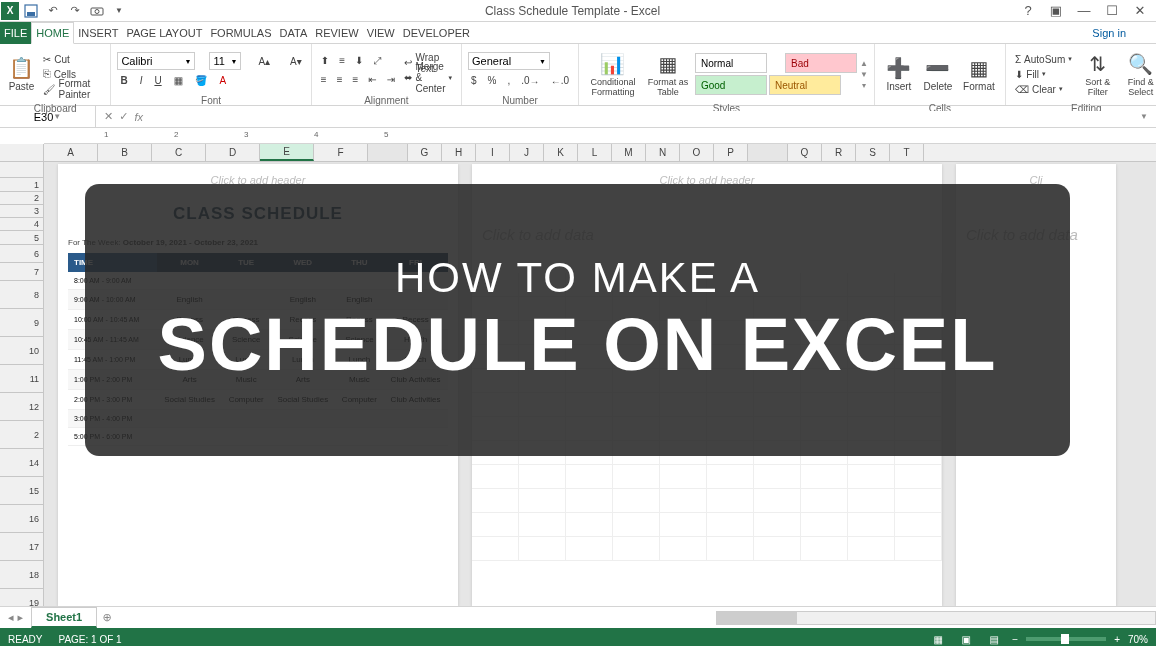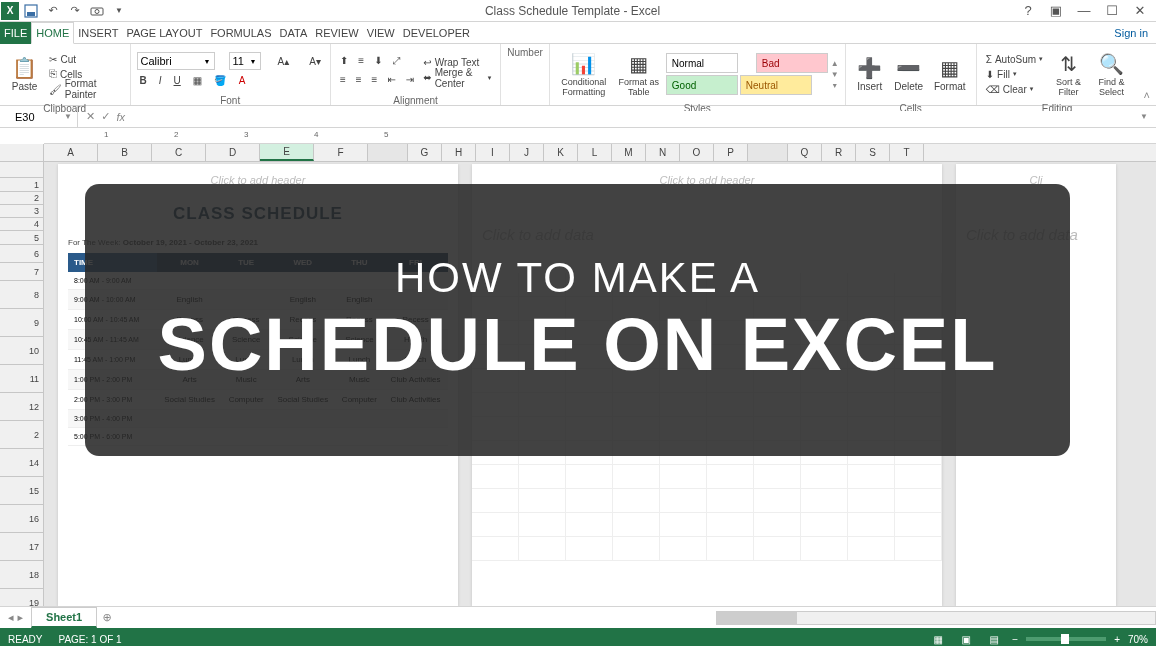--- a/index.html
+++ b/index.html
@@ -12,38 +12,38 @@
 .qat-btn { width: 20px; height: 20px; display: flex; align-items: center; justify-content: center; color: #555; cursor: pointer; }
 .titlebar-center { flex: 1; text-align: center; color: #555; font-size: 12px; }
 .titlebar-right { display: flex; align-items: center; gap: 4px; padding-right: 4px; }
 .win-btn { width: 24px; height: 20px; display: flex; align-items: center; justify-content: center; color: #555; cursor: pointer; font-size: 13px; }
 
 
 .ribbon-tabs { height: 22px; background: #fff; display: flex; align-items: center; border-bottom: 1px solid #d4d4d4; }
 .tab { padding: 0 4px; height: 22px; display: flex; align-items: center; font-size: 11px; color: #444; cursor: pointer; text-transform: uppercase; }
 .tab.file { background: #217346; color: #fff; }
 .tab.active { border: 1px solid #d4d4d4; border-bottom: 1px solid #fff; color: #217346; background: #fff; }
-.signin { margin-left: auto; padding-right: 8px; color: #005a9e; font-size: 11px; }
+.signin { margin-left: auto; padding-right: 30px; color: #005a9e; font-size: 11px; }
 
 
 .ribbon { height: 62px; background: #fff; display: flex; border-bottom: 1px solid #d4d4d4; }
 .ribbon-group { border-right: 1px solid #e1e1e1; padding: 2px 6px 1px; display: flex; flex-direction: column; }
 .group-content { flex: 1; display: flex; align-items: center; gap: 3px; }
 .group-label { text-align: center; font-size: 10px; color: #666; height: 14px; line-height: 14px; }
 .big-btn { display: flex; flex-direction: column; align-items: center; justify-content: center; width: 42px; height: 56px; cursor: pointer; font-size: 10px; color: #444; gap: 1px; }
 .big-btn .icon { font-size: 20px; }
 .small-btn { display: flex; align-items: center; gap: 3px; font-size: 10px; color: #444; cursor: pointer; padding: 1px 3px; height: 15px; }
 .vstack { display: flex; flex-direction: column; justify-content: center; gap: 0; height: 48px; }
 .hstack { display: flex; gap: 14px; align-items: center; }
 .dropdown { border: 1px solid #ccc; background: #fff; height: 18px; font-size: 11px; padding: 0 3px; display: flex; align-items: center; justify-content: space-between; }
 .style-cell { width: 72px; height: 20px; border: 1px solid #ccc; display: flex; align-items: center; padding: 0 5px; font-size: 10px; }
 
 
 .formula-row { height: 22px; display: flex; align-items: center; border-bottom: 1px solid #d4d4d4; background: #fff; }
-.namebox { width: 68px; border-right: 1px solid #d4d4d4; padding: 0 5px; display: flex; align-items: center; justify-content: space-between; font-size: 11px; height: 100%; margin-left: 10px; }
+.namebox { width: 96px; border-right: 1px solid #d4d4d4; padding: 0 5px; display: flex; align-items: center; justify-content: center; font-size: 11px; height: 100%; }
 .fx-btns { display: flex; align-items: center; gap: 6px; padding: 0 8px; color: #888; }
 .fx-input { flex: 1; border: none; padding: 0 5px; font-size: 11px; }
 
 
 .ruler { height: 16px; background: #fff; border-bottom: 1px solid #d4d4d4; position: relative; margin-left: 44px; }
 .ruler-mark { position: absolute; top: 2px; font-size: 8px; color: #666; }
 
 
 .col-headers { height: 18px; display: flex; background: #f0f0f0; border-bottom: 1px solid #c6c6c6; margin-left: 0; }
 .row-header-corner { width: 44px; border-right: 1px solid #c6c6c6; background: #f0f0f0; }
@@ -226,20 +226,35 @@
             <span>⬌</span>
             <span>Merge &amp; Center</span>
             <span style="font-size:7px">▾</span>
           </div>
       </div>
     </div>
     <div class="group-label">Alignment</div>
   </div>
 
   <div class="ribbon-group">
+    <div class="group-content">
+      <div class="vstack" style="gap:3px">
+        <div class="dropdown" style="width:82px">
+            <span>General</span>
+            <span style="font-size:7px">▼</span>
+          </div>
+        <div class="hstack" style="gap:5px">
+          <span class="small-btn">$</span>
+          <span class="small-btn">%</span>
+          <span class="small-btn">,</span>
+          <span class="small-btn">.0→</span>
+          <span class="small-btn">←.0</span>
+        </div>
+      </div>
+    </div>
     <div class="group-label">Number</div>
   </div>
 
   <div class="ribbon-group">
     <div class="group-content">
       <div class="big-btn" style="width:56px">
         <span class="icon">📊</span>
         <span style="font-size:9px;line-height:10px;text-align:center">Conditional Formatting</span>
       </div>
       <div class="big-btn" style="width:48px">

